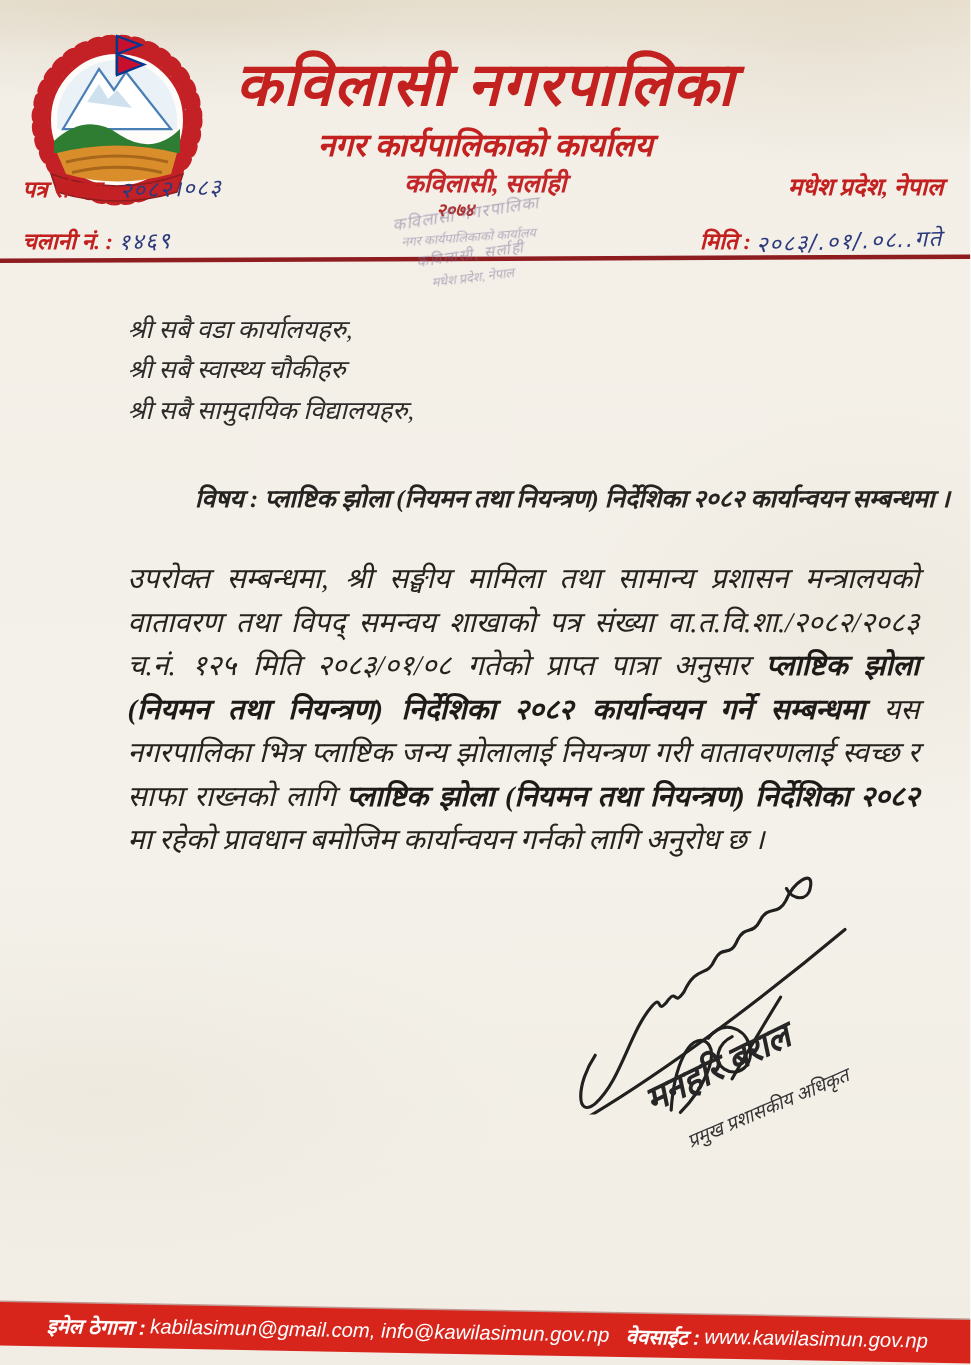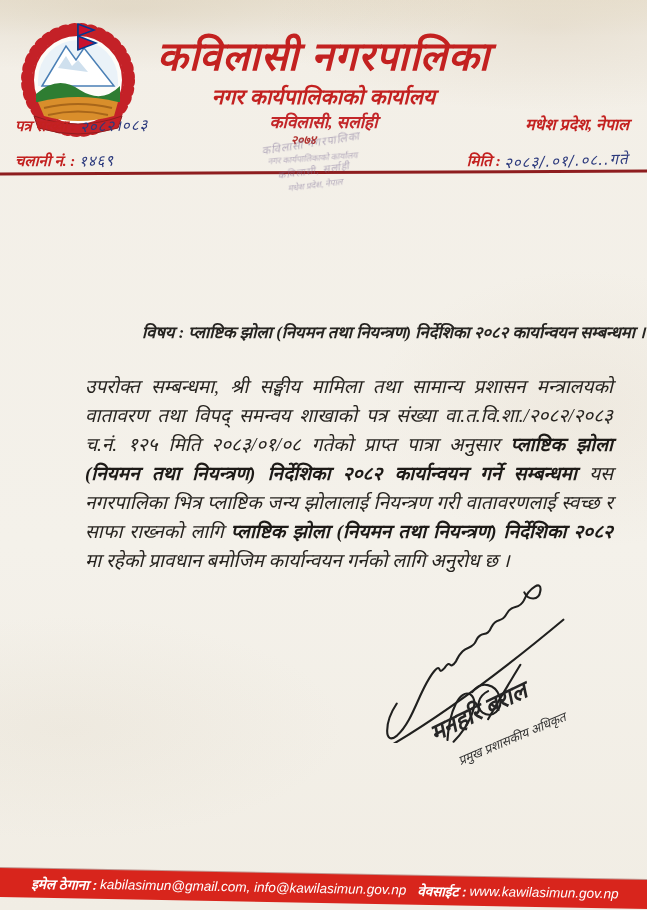--- a/index.html
+++ b/index.html
@@ -41,21 +41,21 @@
   .stamp { left: 218px; top: 136px; width: 190px; opacity: .55;
            color: #7e6f96; text-align: center; filter: blur(.35px);
            transform: rotate(-6deg); pointer-events: none; }
   .stamp div { line-height: 1.45; }
   .stamp .s1 { font-size: 11px; transform: rotate(-3deg); letter-spacing: 1px; }
   .stamp .s2 { font-size: 8.5px; transform: rotate(2deg); }
   .stamp .s3 { font-size: 10px; transform: rotate(-2deg); letter-spacing: 1px; }
   .stamp .s4 { font-size: 8.5px; transform: rotate(-1deg); }
 
   .recipients { left: 85px; top: 206px; font-size: 17px; color: #2e2c2a; line-height: 27px; }
-  .subject { left: 130px; top: 320px; font-size: 16.5px; font-weight: 600; color: #262421; margin-left: 12px; }
+  .subject { left: 130px; top: 320px; font-size: 16.5px; font-weight: 600; color: #262421; }
 
   .para { left: 85px; width: 528px; font-size: 19px; line-height: 29px;
           text-align: justify; color: #26231f; }
   .p1 { top: 372px; }
   .p2 { top: 518px; }
   .para b { color: #1d1a17; }
 
   .sig-svg { left: 378px; top: 578px; }
   .sig-name { left: 438px; top: 716px; width: 175px; font-size: 23px; font-weight: bold;
               color: #262626; transform: rotate(-26deg); transform-origin: left bottom;
@@ -120,20 +120,25 @@
 
   <div class="abs divider"></div>
 
   <div class="abs stamp">
     <div class="s1">कविलासी नगरपालिका</div>
     <div class="s2">नगर कार्यपालिकाको कार्यालय</div>
     <div class="s3">कविलासी, सर्लाही</div>
     <div class="s4">मधेश प्रदेश, नेपाल</div>
   </div>
 
+  <div class="abs recipients">
+    <div>श्री सबै वडा कार्यालयहरु,</div>
+    <div>श्री सबै स्वास्थ्य चौकीहरु</div>
+    <div>श्री सबै सामुदायिक विद्यालयहरु,</div>
+  </div>
 
   <div class="abs subject">
     <span>विषय :</span>
     <span>प्लाष्टिक झोला (नियमन तथा नियन्त्रण) निर्देशिका २०८२ कार्यान्वयन सम्बन्धमा ।</span>
   </div>
 
   <div class="abs para p1"><span>उपरोक्त सम्बन्धमा, श्री सङ्घीय मामिला तथा सामान्य प्रशासन मन्त्रालयको वातावरण तथा विपद् समन्वय शाखाको पत्र संख्या वा.त.वि.शा./२०८२/२०८३ च.नं. १२५ मिति २०८३/०१/०८ गतेको प्राप्त पात्रा अनुसार </span><b>प्लाष्टिक झोला (नियमन तथा नियन्त्रण) निर्देशिका २०८२ कार्यान्वयन गर्ने सम्बन्धमा</b><span> यस नगरपालिका भित्र प्लाष्टिक जन्य झोलालाई नियन्त्रण गरी वातावरणलाई स्वच्छ र साफा राख्नको लागि </span><b>प्लाष्टिक झोला (नियमन तथा नियन्त्रण) निर्देशिका २०८२</b><span> मा रहेको प्रावधान बमोजिम कार्यान्वयन गर्नको लागि अनुरोध छ ।</span></div>
 
 
   <svg class="abs sig-svg" width="250" height="165" viewBox="0 0 250 165">

